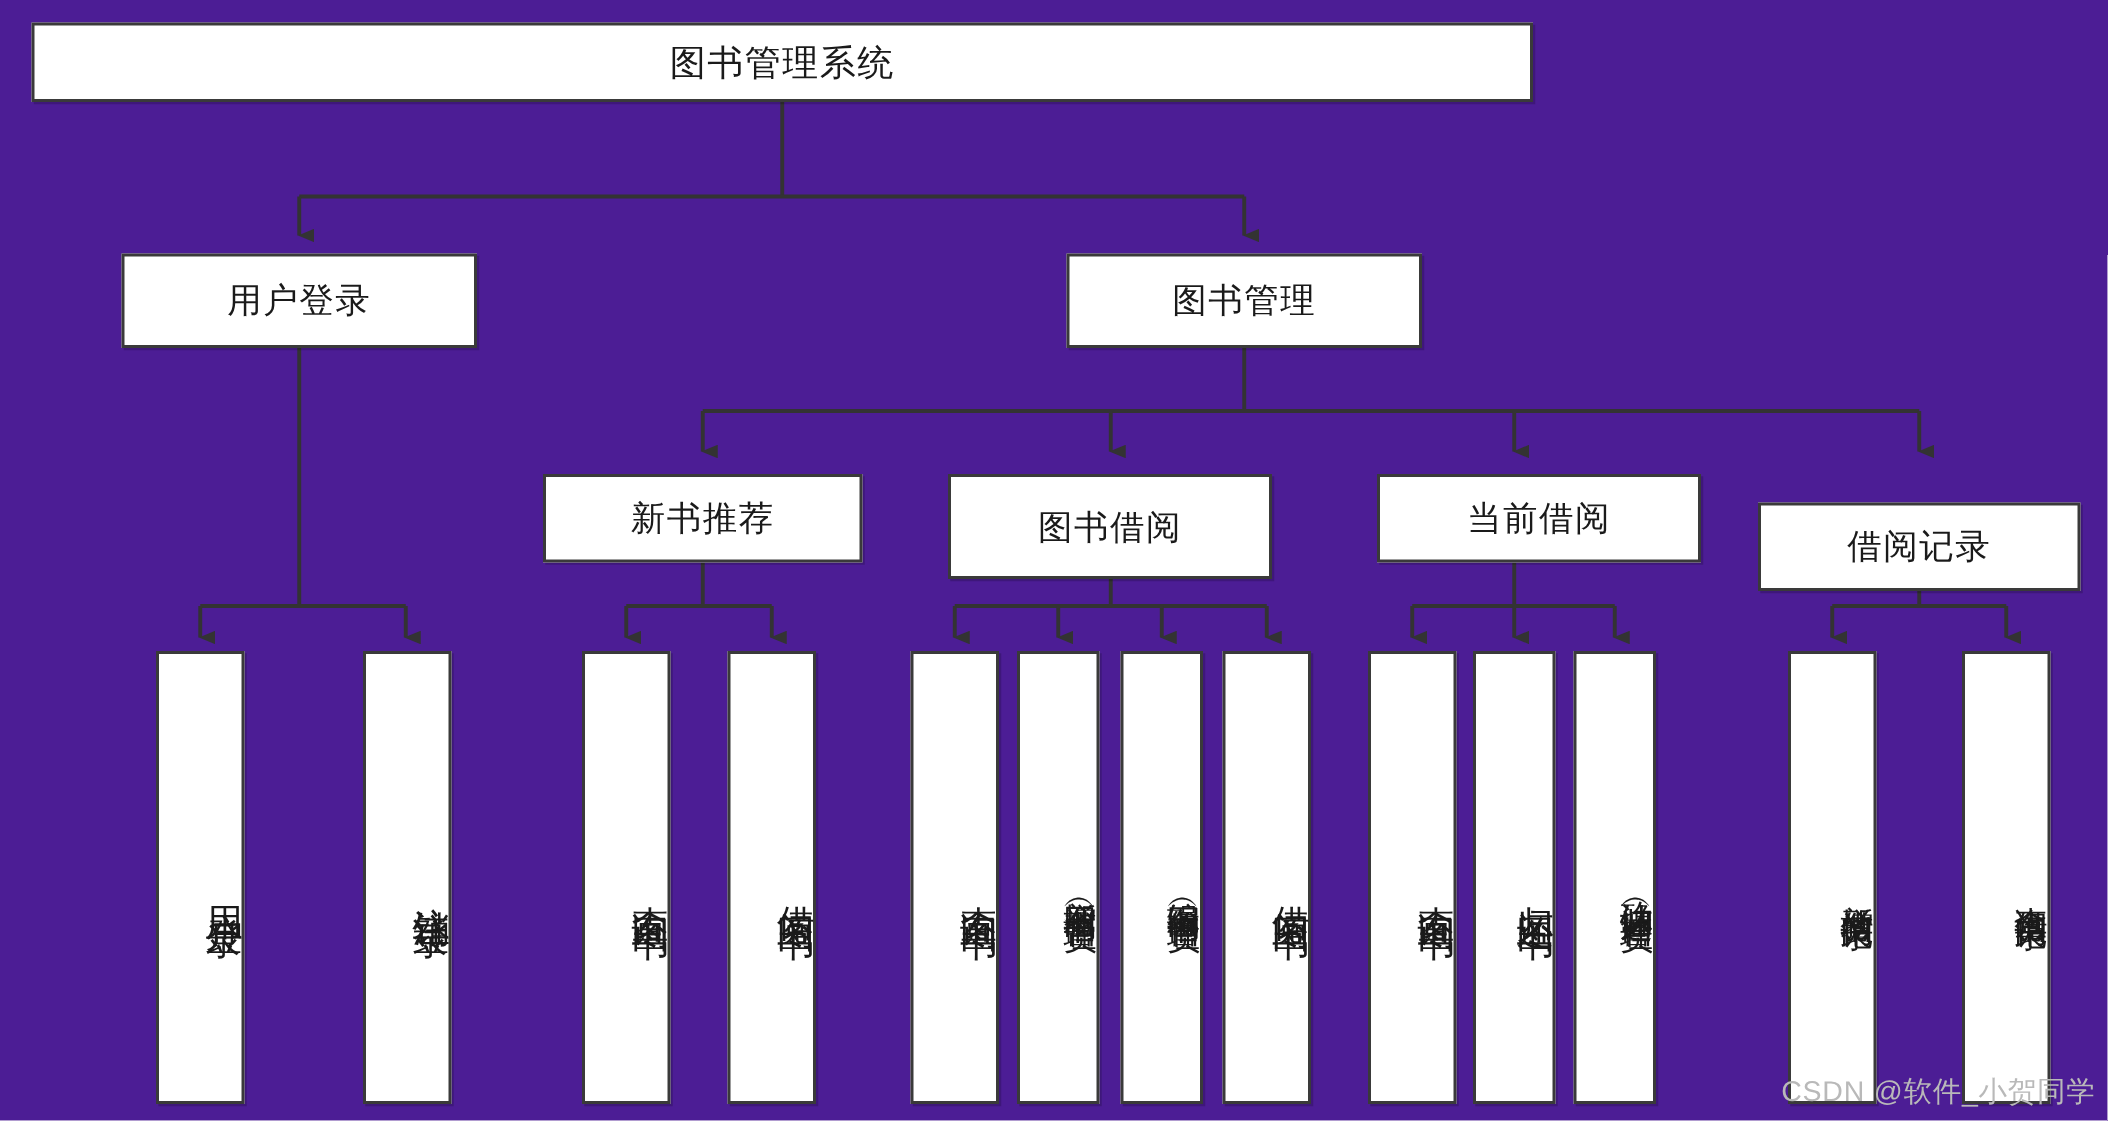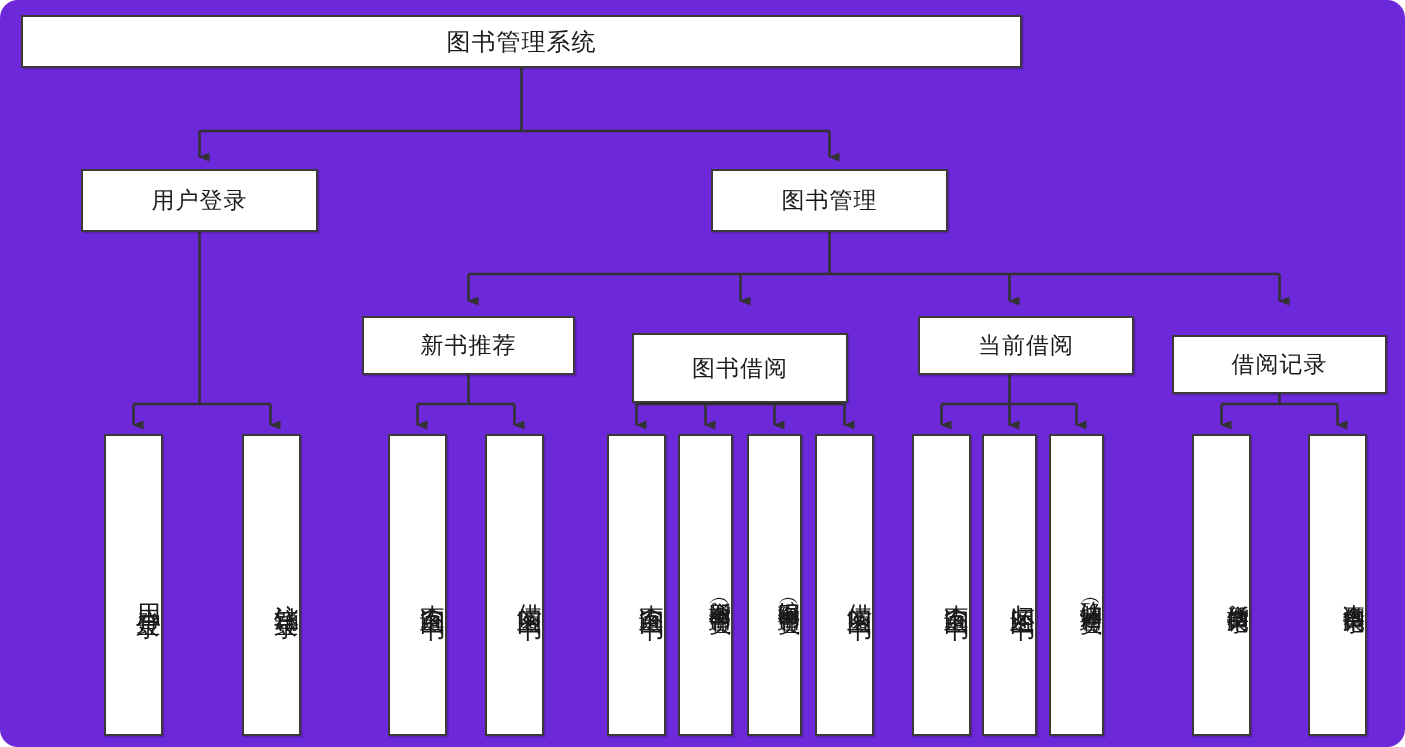--- a/index.html
+++ b/index.html
@@ -7,23 +7,22 @@
     padding: 0;
     background: #ffffff;
   }
   body {
     font-family: "Liberation Sans", "DejaVu Sans", sans-serif;
   }
   #canvas {
     position: relative;
     width: 1405px;
     height: 747px;
-    background: #6d28d9;
+    background: #4c1d95;
     overflow: hidden;
-    border-radius: 18px;
   }
   #wires {
     position: absolute;
     left: 0;
     top: 0;
     width: 1405px;
     height: 747px;
     pointer-events: none;
   }
   .node {
@@ -123,21 +122,21 @@
       <path d="M1337.5,404 L1337.5,425" marker-end="url(#arrow)"></path>
     </g>
   </svg>
 
   <div class="node node-h node-root" style="left:21px; top:15px; width:1001px; height:53px;">图书管理系统</div>
 
   <div class="node node-h" style="left:81px; top:169px; width:237px; height:63px;">用户登录</div>
   <div class="node node-h" style="left:711px; top:169px; width:237px; height:63px;">图书管理</div>
 
   <div class="node node-h" style="left:362px; top:316px; width:213px; height:59px;">新书推荐</div>
-  <div class="node node-h" style="left:632px; top:333px; width:216px; height:70px;">图书借阅</div>
+  <div class="node node-h" style="left:632px; top:316px; width:216px; height:70px;">图书借阅</div>
   <div class="node node-h" style="left:902px; top:316px; width:216px; height:59px;margin-left:16px;">当前借阅</div>
   <div class="node node-h" style="left:1172px; top:316px; width:215px; height:59px;margin-top:19px;">借阅记录</div>
 
   <div class="node node-v" style="left:104px; top:434px; width:59px; height:302px;">用户登录</div>
   <div class="node node-v" style="left:242px; top:434px; width:59px; height:302px;">注销登录</div>
 
   <div class="node node-v" style="left:388px; top:434px; width:59px; height:302px;">查询图书</div>
   <div class="node node-v" style="left:485px; top:434px; width:59px; height:302px;">借阅图书</div>
 
   <div class="node node-v" style="left:607px; top:434px; width:59px; height:302px;">查询图书</div>
@@ -145,14 +144,15 @@
   <div class="node node-v node-v-long" style="left:747px; top:434px; width:55px; height:302px;">编辑图书（管理员）</div>
   <div class="node node-v" style="left:815px; top:434px; width:59px; height:302px;">借阅图书</div>
 
   <div class="node node-v" style="left:912px; top:434px; width:59px; height:302px;">查询图书</div>
   <div class="node node-v" style="left:982px; top:434px; width:55px; height:302px;">归还图书</div>
   <div class="node node-v node-v-long" style="left:1049px; top:434px; width:55px; height:302px;">确认归还（管理员）</div>
 
   <div class="node node-v node-v-long" style="left:1192px; top:434px; width:59px; height:302px;">新增借阅记录</div>
   <div class="node node-v node-v-long" style="left:1308px; top:434px; width:59px; height:302px;">查询借阅记录</div>
 
+  <div class="watermark">CSDN @软件_小贺同学</div>
 
 </div>
 
 </body></html>

